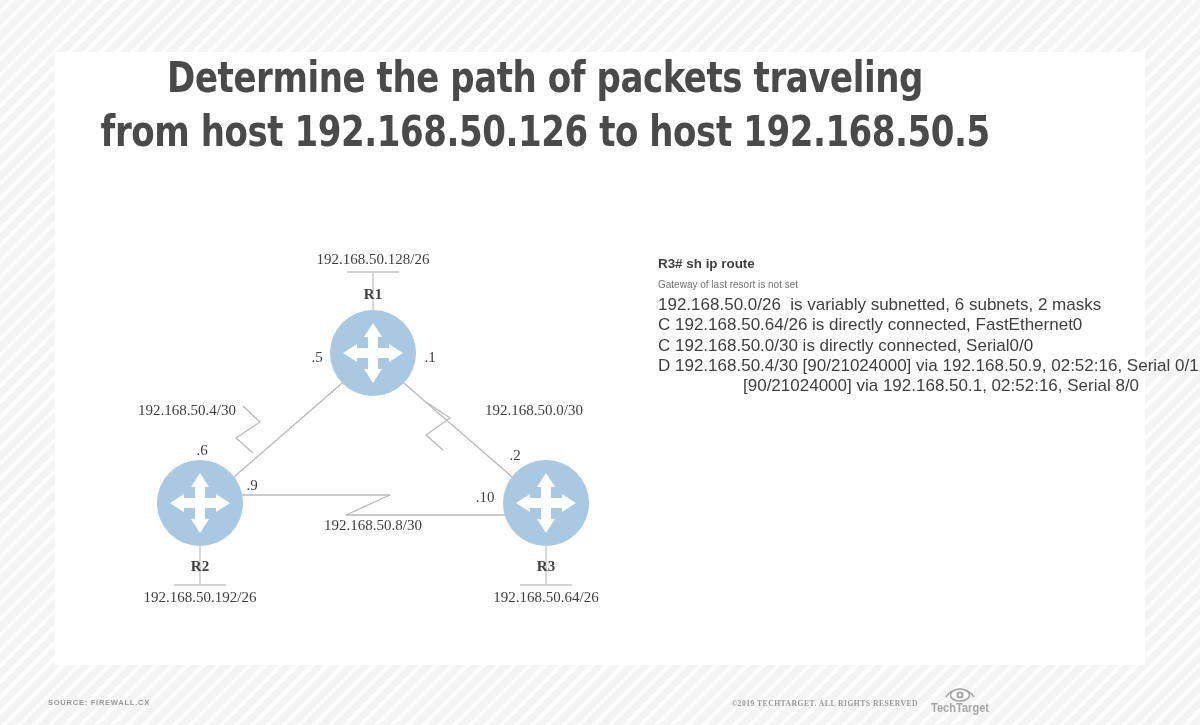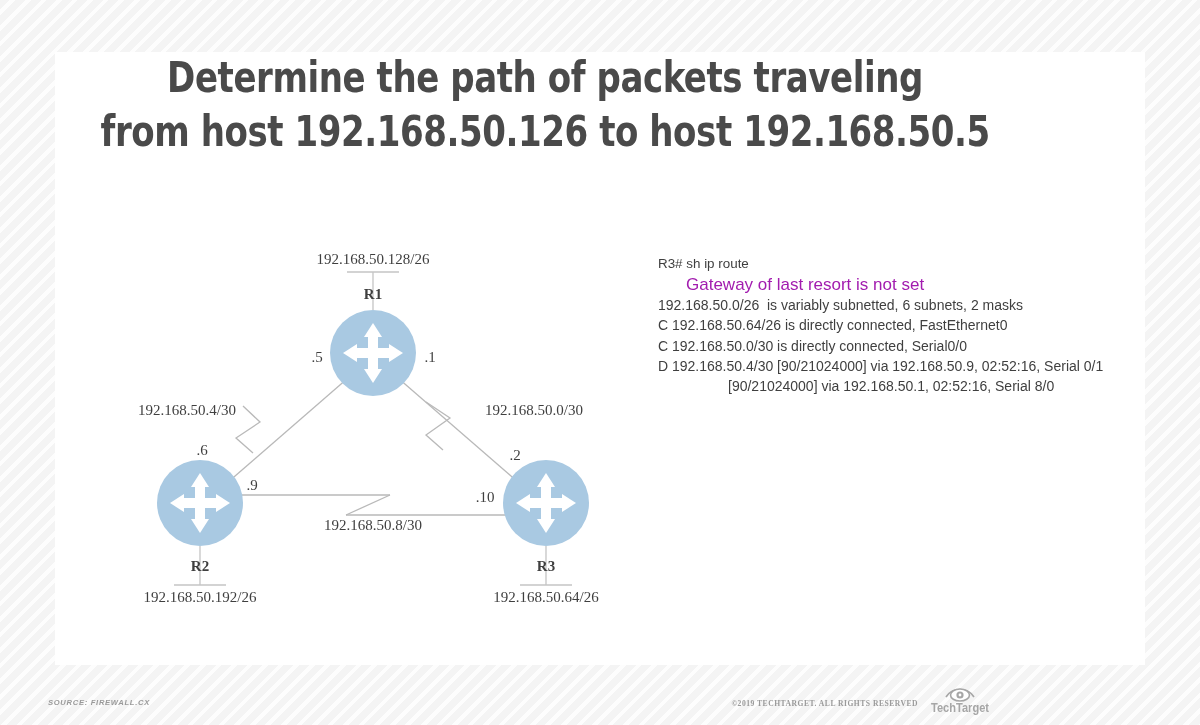--- a/index.html
+++ b/index.html
@@ -85,38 +85,37 @@
   
   #routes {
     position: absolute;
     left: 658px;
     top: 254px;
     width: 460px;
     color: #3f3f3f;
   }
   #routes .rline {
     font-family: "Liberation Sans", sans-serif;
-    font-size: 14px;
+    font-size: 17px;
     line-height: 20.2px;
     white-space: pre;
   }
-  #routes .rline.bold { font-weight: normal; font-size: 13.4px; }
-  #routes .rline.big  { font-size: 17px; line-height: 21px; color: #a21caf; margin-left: 28px; }
+  #routes .rline.bold { font-weight: bold; font-size: 13.4px; }
+  #routes .rline.big  { font-size: 10px; line-height: 21px; color: #737373; }
 
   
   #footer-left {
     position: absolute;
     left: 48px;
     top: 698px;
     font-family: "Liberation Sans", sans-serif;
     font-size: 7.6px;
     font-weight: bold;
     letter-spacing: 0.7px;
     color: #9a9a9a;
-    font-style: italic;
   }
   #footer-right {
     position: absolute;
     right: 126px;
     top: 699px;
     font-family: Liberation Serif, serif;
     font-size: 7.6px;
     font-weight: bold;
     letter-spacing: 0.5px;
     color: #9a9a9a;

